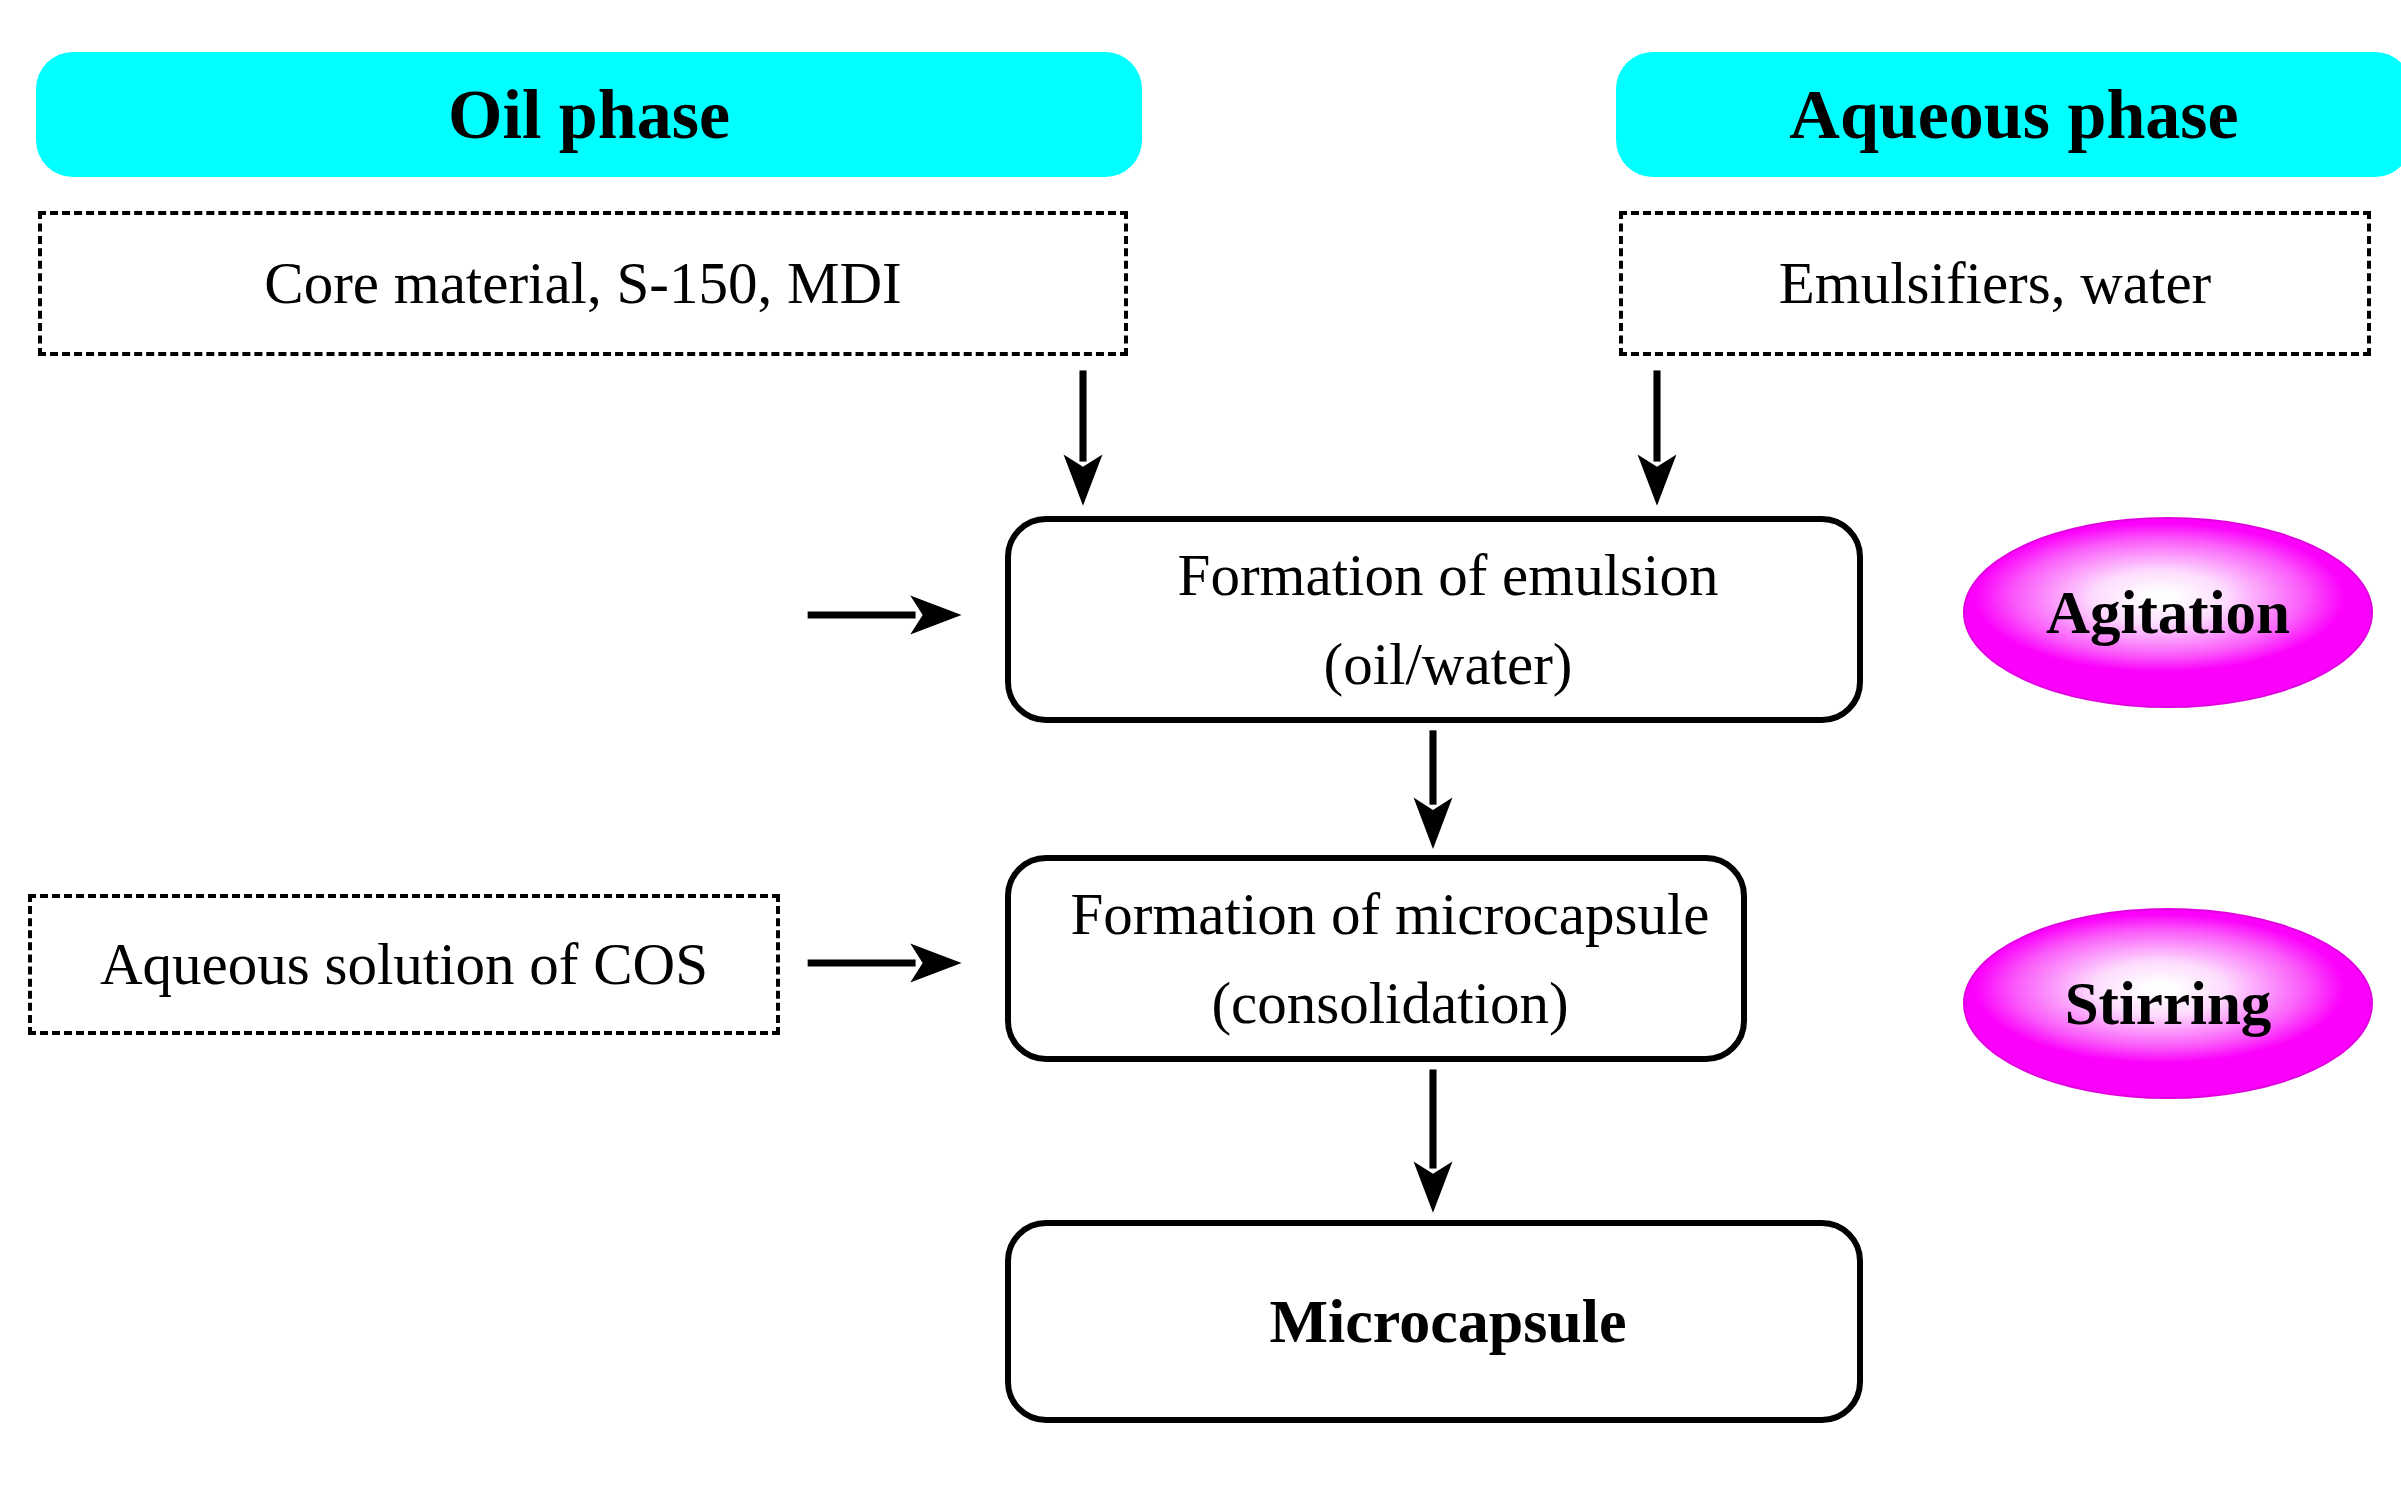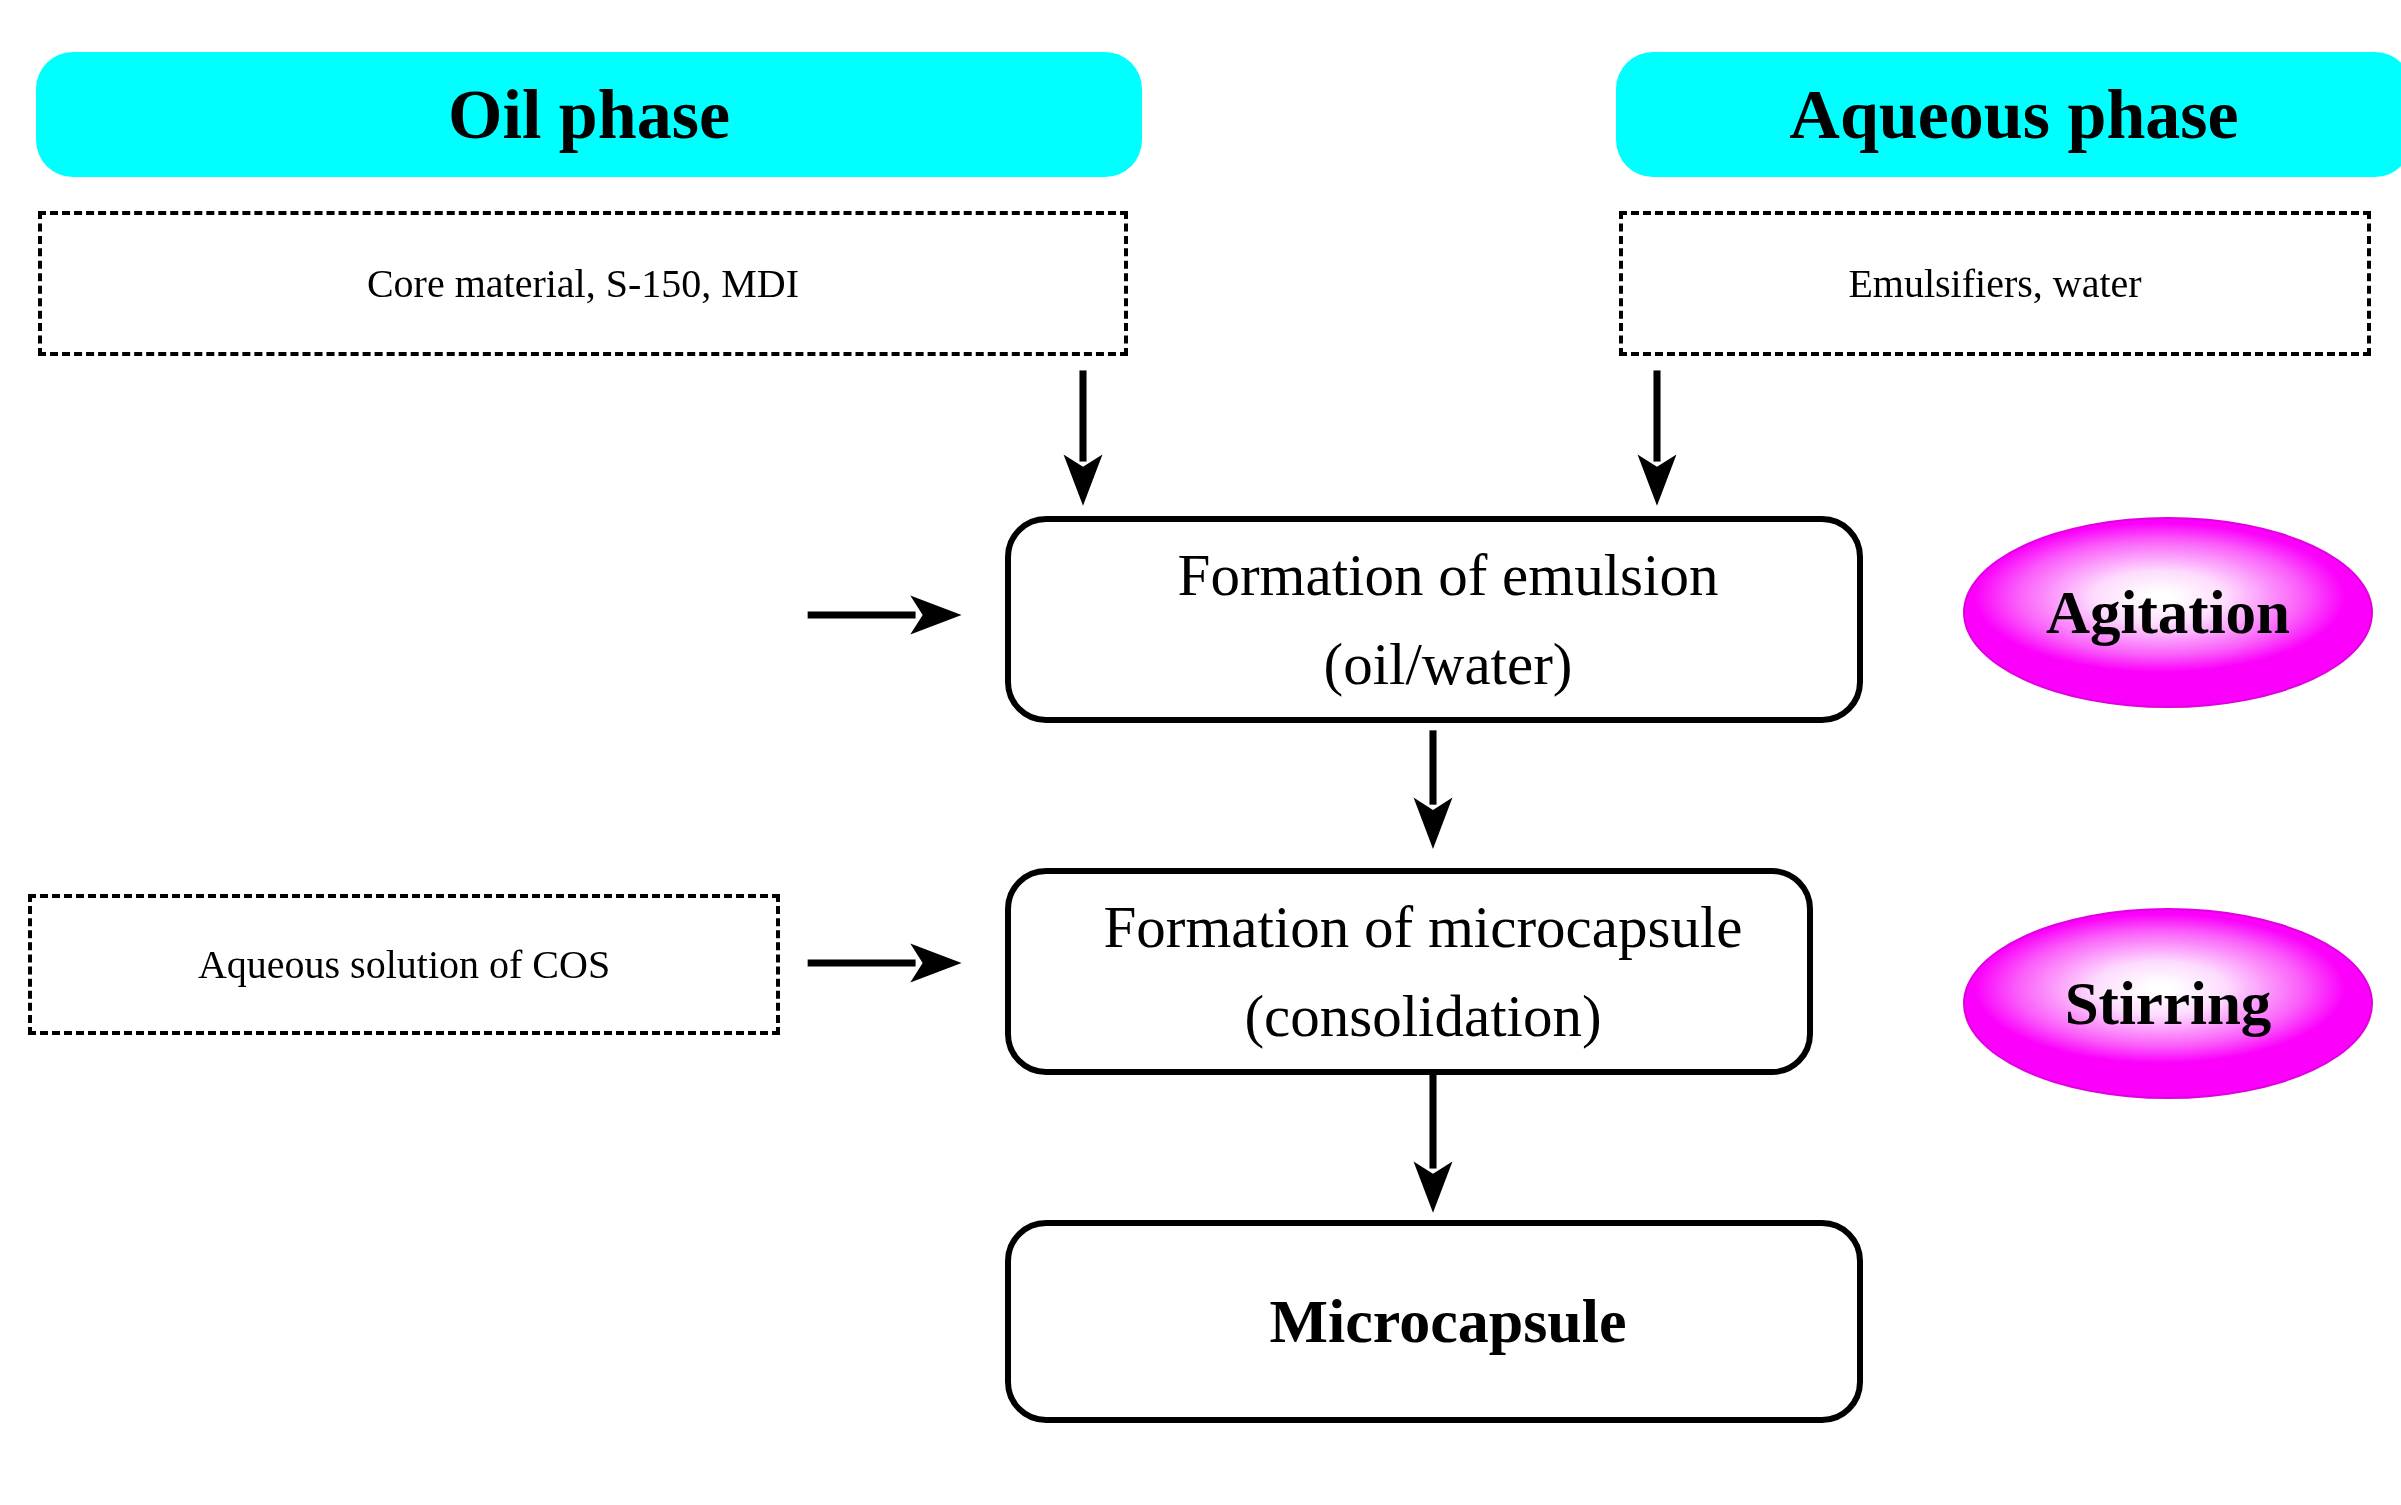--- a/index.html
+++ b/index.html
@@ -13,21 +13,21 @@
   body{width:2401px;height:1506px;position:relative;
        font-family:"Liberation Serif","DejaVu Serif",serif;color:var(--text);}
   .canvas{position:absolute;left:0;top:0;width:2401px;height:1506px;background:#ffffff;}
 
   .box{position:absolute;display:flex;align-items:center;justify-content:center;
        box-sizing:border-box;}
 
   .phase-header{background:var(--phase-fill);border-radius:37px;
        font-weight:bold;font-size:70px;}
 
-  .dashed{border:4.5px dashed var(--line);background:#ffffff;font-size:40px;}
+  .dashed{border:4.5px dashed var(--line);background:#ffffff;font-size:59px;}
 
   .process{border:6.2px solid var(--line);border-radius:41px;background:#ffffff;
        font-size:59px;line-height:89px;flex-direction:column;padding-left:28px;}
 
   .process.final{font-weight:bold;font-size:62px;line-height:95px;}
 
   .ellipse{border-radius:50%;font-weight:bold;font-size:61px;
        border:2.7px solid var(--condition-edge);
        background:radial-gradient(closest-side at 48% 42%,
           #ffffff 6%,#fddcfd 34%,#fa5bfa 74%,var(--condition-fill) 95%);}
@@ -35,21 +35,21 @@
   .arrow{position:absolute;}
 
   
   #oil-header        {left:36px;   top:52px;   width:1106px; height:125px;}
   #aqueous-header    {left:1616px; top:52px;   width:796px;  height:125px;}
   #core-box          {left:38px;   top:211px;  width:1090px; height:145px;}
   #emulsifiers-box   {left:1619px; top:211px;  width:752px;  height:145px;}
   #defoamer-box      {left:30px;   top:542px;  width:751px;  height:141px;}
   #cos-box           {left:28px;   top:894px; width:752px;  height:141px;}
   #emulsion-box      {left:1005px; top:516px;  width:858px;  height:207px;}
-  #microcapsule-box  {left:1005px; top:855px;  width:808px;  height:207px;margin-top:13px;}
+  #microcapsule-box  {left:1005px; top:855px;  width:742px;  height:207px;}
   #suspension-box    {left:1005px; top:1220px; width:858px;  height:203px;}
   #agitation-ellipse {left:1963px; top:517px;  width:410px;  height:191px;}
   #stirring-ellipse  {left:1963px; top:908px;  width:410px;  height:191px;}
 
   #arrow-down-core        {left:1060px; top:370px;}
   #arrow-down-emulsifiers {left:1634px; top:370px;}
   #arrow-down-emulsion    {left:1410px; top:730px;}
   #arrow-down-microcapsule{left:1410px; top:1069px;}
   #arrow-right-defoamer   {left:807px;  top:592px;}
   #arrow-right-cos        {left:807px;  top:940px;}

